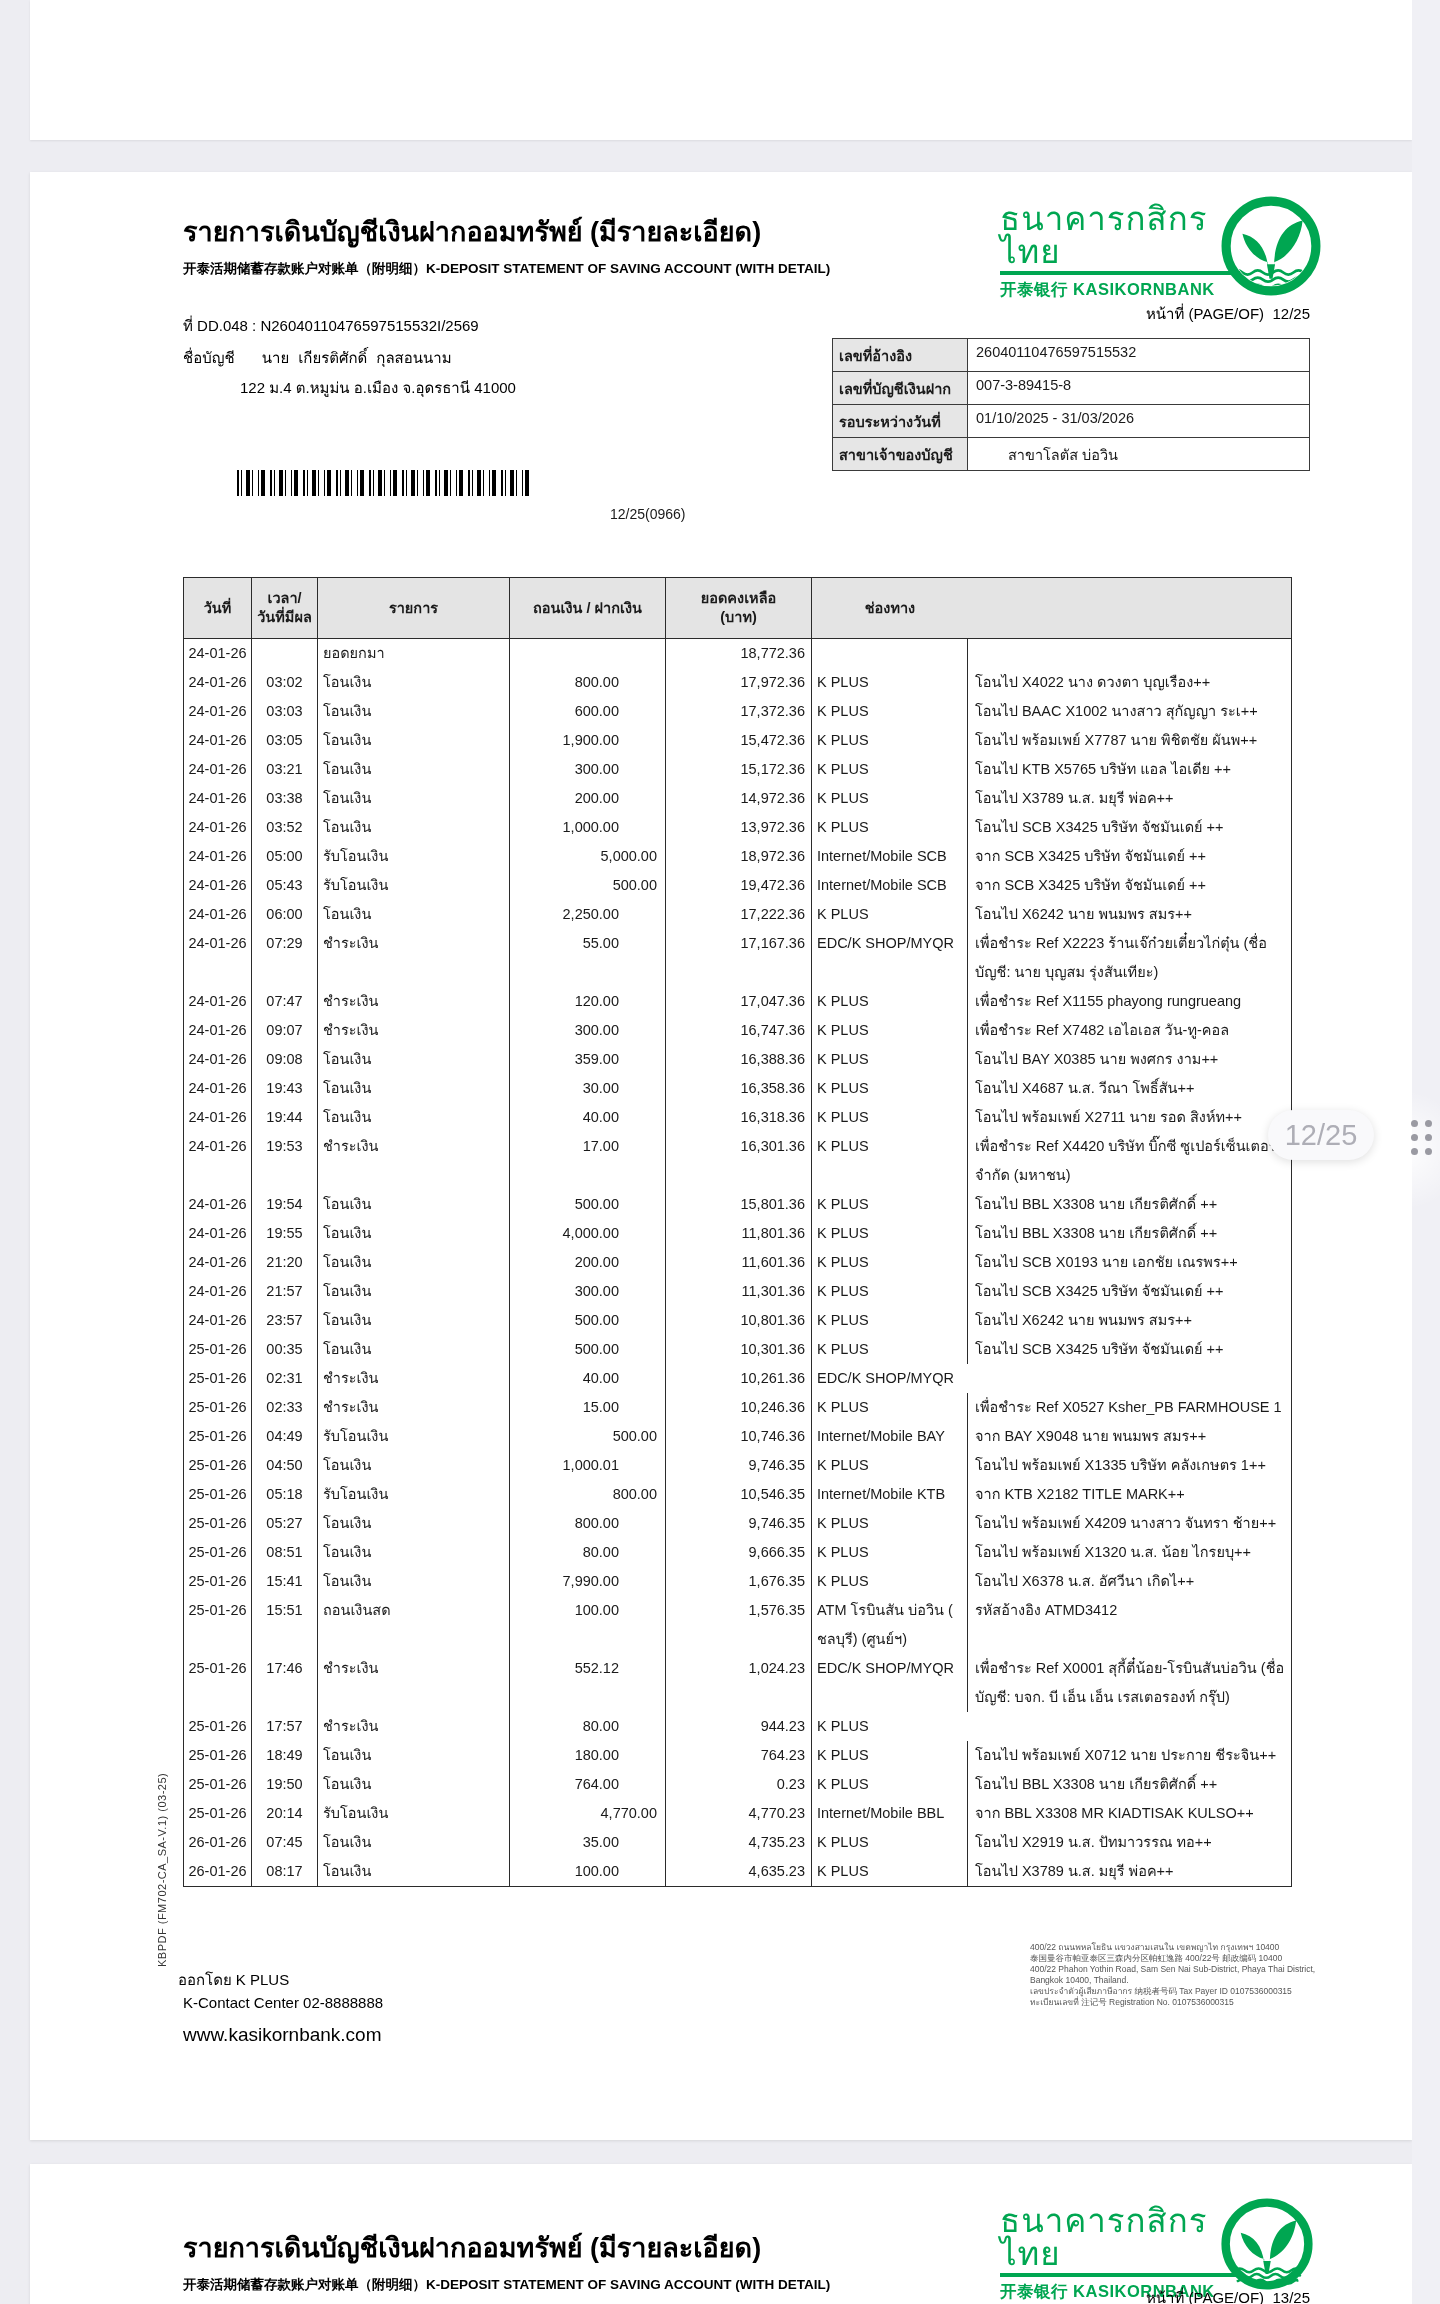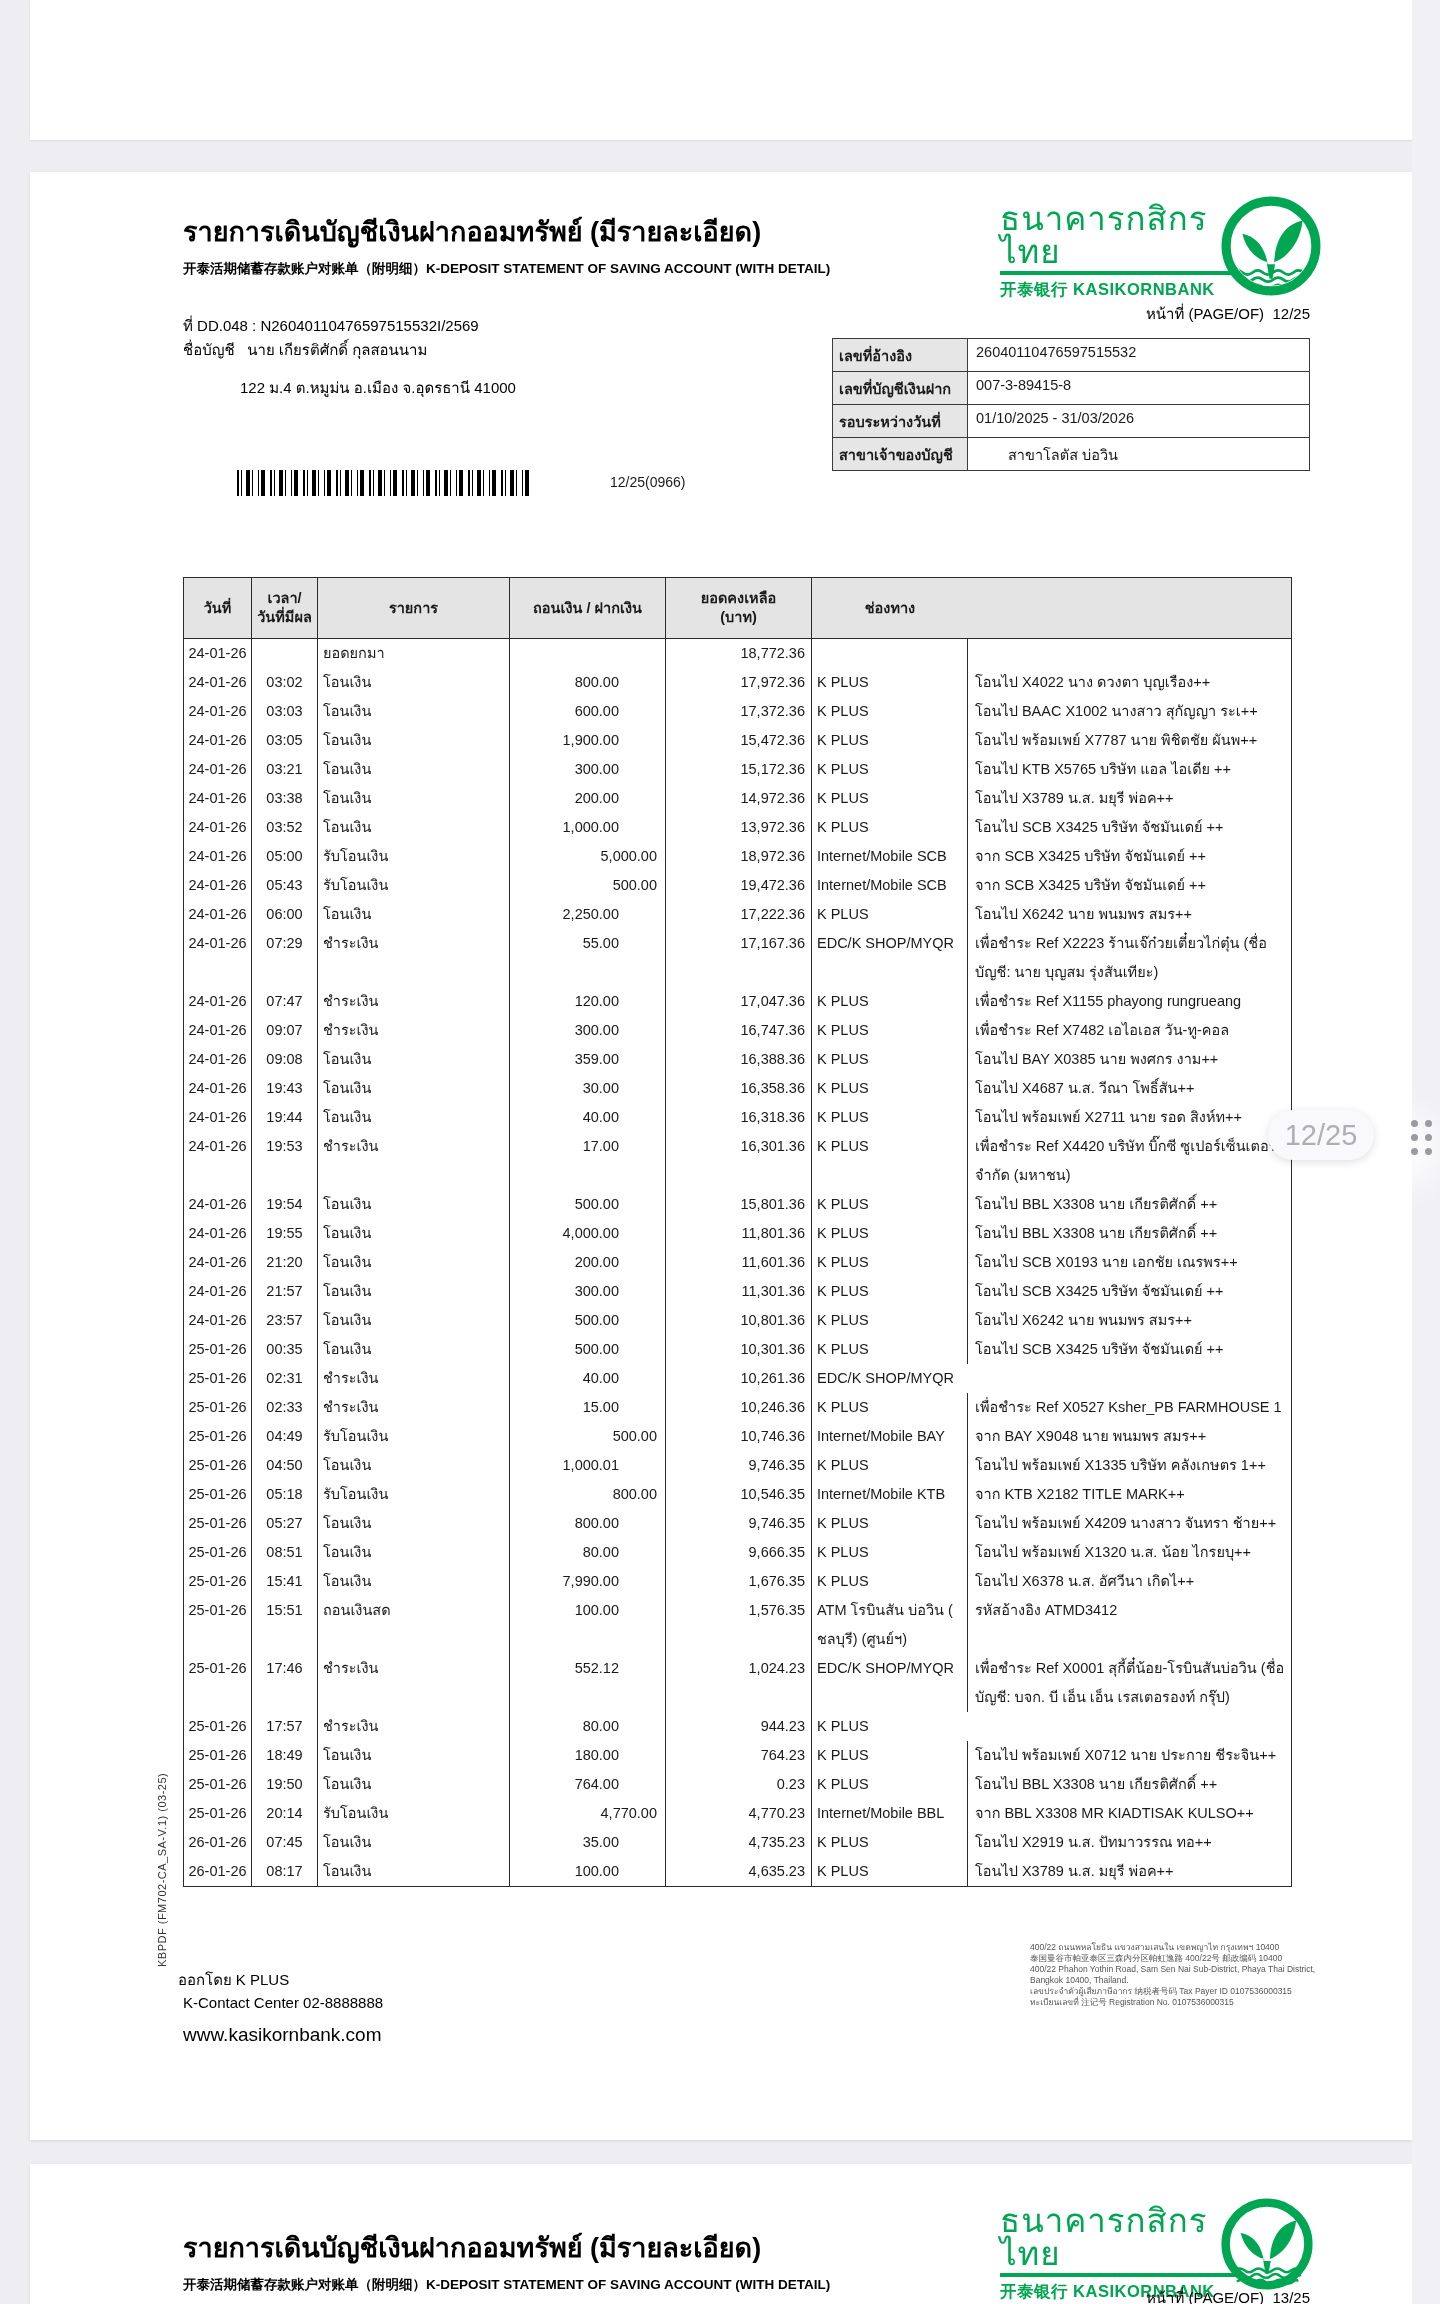--- a/index.html
+++ b/index.html
@@ -31,21 +31,21 @@
     font-weight:bold;font-size:14.5px;padding:5px 4px 4px 6px;}
   .info-value{flex:1;font-size:14.5px;padding:5px 4px 4px 8px;}
 
   
   .barcode{width:293px;height:26px;
     background:repeating-linear-gradient(90deg,
       #000 0 2px,#fff 2px 4px,#000 4px 5px,#fff 5px 9px,
       #000 9px 13px,#fff 13px 15px,#000 15px 16px,#fff 16px 21px,
       #000 21px 22px,#fff 22px 24px,#000 24px 28px,#fff 28px 33px);
   }
-  .barcode-label{font-size:14px;}
+  .barcode-label{font-size:14px;margin-top:32px;}
 
   
   .stmt{border:1.5px solid #2b2b2b;width:1107px;font-size:14.5px;}
   .srow{display:grid;grid-template-columns:68px 66px 192px 156px 146px 156px 1fr;}
   .shead{background:#e4e4e4;border-bottom:1px solid #2b2b2b;min-height:60px;}
   .shead .cell{display:flex;flex-direction:column;justify-content:center;align-items:center;
     font-weight:bold;text-align:center;line-height:19px;padding:2px 0;}
   .cell{border-right:1px solid #2b2b2b;min-height:29px;line-height:29px;
     overflow:hidden;}
   .srow .cell:last-child{border-right:none;}
@@ -119,21 +119,21 @@
       </g>
     </svg>
   </div>
 
   <div class="abs page-of" style="left:980px;top:130px;width:300px;text-align:right;">
     <span>หน้าที่ (PAGE/OF)</span>&nbsp;
     <span>12/25</span>
   </div>
 
   <div class="abs foot-line" style="left:153px;top:142px;">ที่ DD.048 : N26040110476597515532I/2569</div>
-  <div class="abs foot-line" style="left:153px;top:166px;">
+  <div class="abs foot-line" style="left:153px;top:174px;font-family:Liberation Mono, monospace;">
     <span>ชื่อบัญชี</span>&nbsp;&nbsp;
     <span>นาย เกียรติศักดิ์ กุลสอนนาม</span>
   </div>
   <div class="abs foot-line" style="left:210px;top:204px;">122 ม.4 ต.หมูม่น อ.เมือง จ.อุดรธานี 41000</div>
 
   <div class="abs info-table" style="left:802px;top:166px;">
       <div class="info-row">
         <div class="info-label">เลขที่อ้างอิง</div>
         <div class="info-value">26040110476597515532</div>
       </div>

